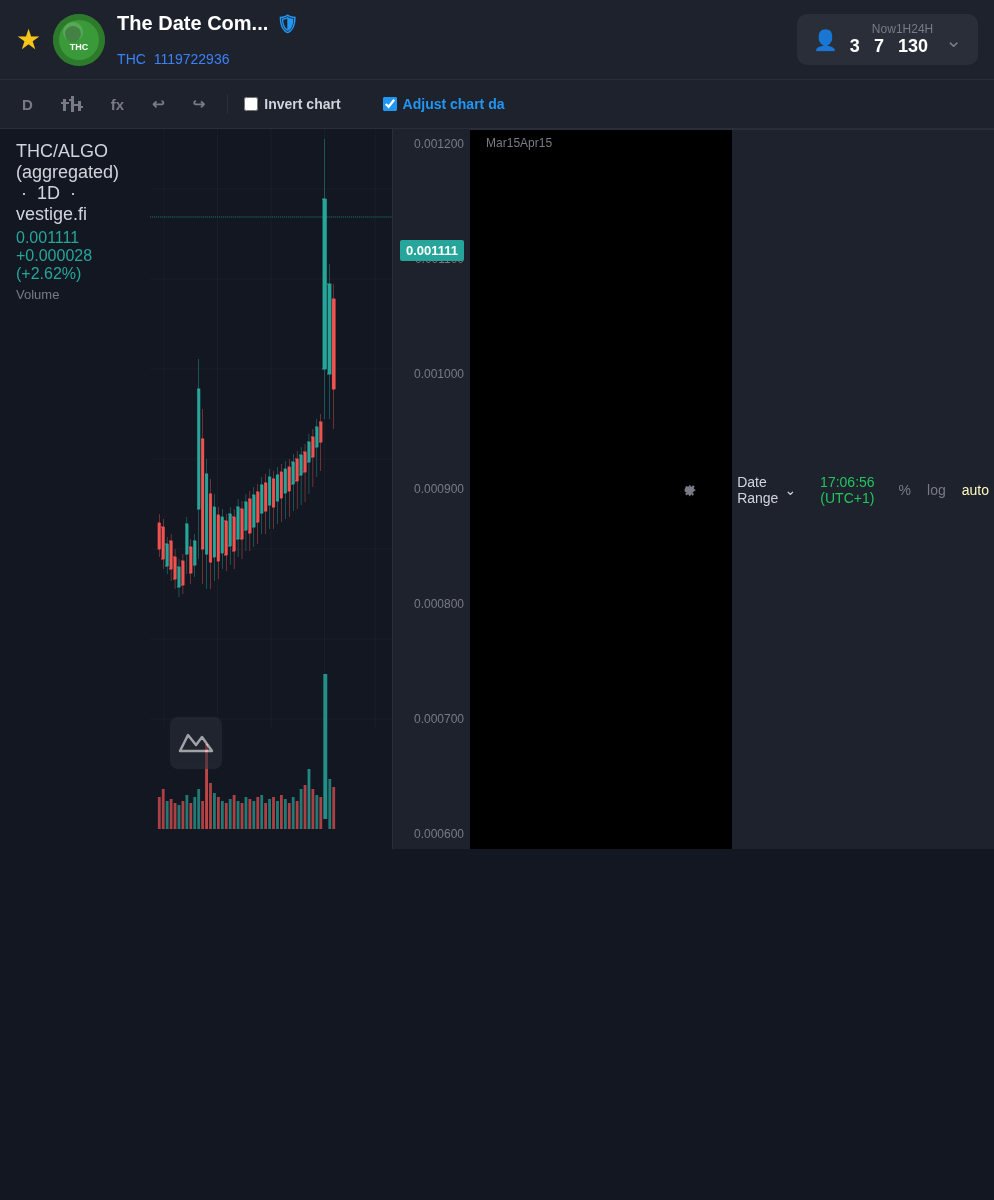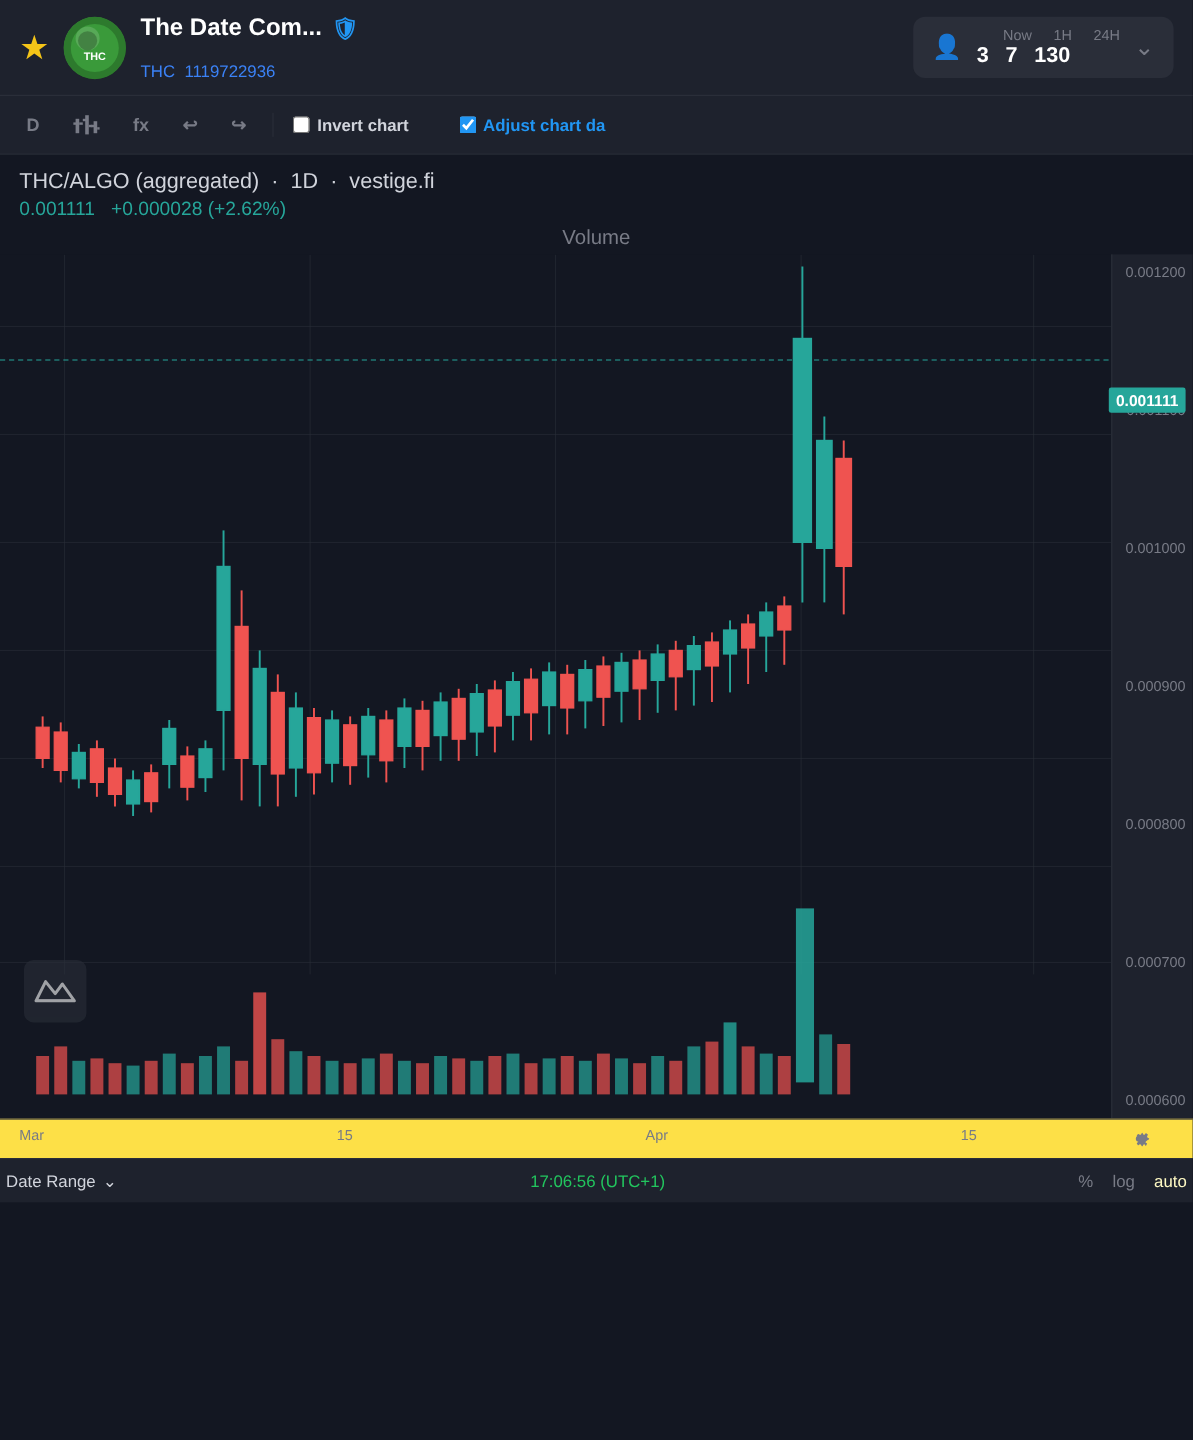--- a/index.html
+++ b/index.html
@@ -83,21 +83,21 @@
     }
     .watcher-counts {
       display: flex;
       flex-direction: column;
       align-items: flex-start;
     }
     .watcher-labels {
       font-size: 12px;
       color: #787b86;
       display: flex;
-      gap: 18px;
+      gap: 0;
       padding-left: 22px;
     }
     .watcher-values {
       font-size: 18px;
       font-weight: 700;
       color: #fff;
       display: flex;
       gap: 14px;
     }
     .chevron-down {
@@ -149,55 +149,54 @@
     .checkbox-checked {
       color: #2196f3;
       margin-left: 26px;
     }
 
     
     .chart-container {
       background: #131722;
       position: relative;
       display: flex;
-      flex-direction: column;
+      flex-direction: row;
     }
     .chart-header {
       padding: 12px 16px 4px;
     }
     .chart-title {
       font-size: 18px;
       color: #d1d4dc;
       font-weight: 500;
     }
     .chart-price {
       color: #26a69a;
       font-size: 16px;
       margin-top: 4px;
     }
     .chart-volume-label {
       color: #787b86;
-      font-size: 17px;
+      font-size: 13px;
       margin-top: 4px;
-      text-align: center;
     }
 
     .chart-main {
       display: flex;
       position: relative;
       height: 720px;
     }
     .chart-canvas {
       flex: 1;
       position: relative;
       overflow: hidden;
       background: #131722;
     }
     .price-axis {
-      width: 68px;
+      width: 78px;
       background: #1e222d;
       border-left: 1px solid #2a2e39;
       display: flex;
       flex-direction: column;
       justify-content: space-between;
       padding: 8px 6px;
       font-size: 12px;
       color: #787b86;
       position: relative;
     }
@@ -212,21 +211,21 @@
       padding: 3px 6px;
       font-size: 13px;
       font-weight: 600;
       border-radius: 2px;
       white-space: nowrap;
     }
 
     
     .x-axis {
       display: flex;
-      background: #fde047;
+      background: #000000;
       border-top: 1px solid #2a2e39;
       padding: 6px 0 6px 16px;
       font-size: 12px;
       color: #787b86;
       position: relative;
     }
     .x-axis-labels {
       flex: 1;
       display: flex;
       justify-content: space-between;

